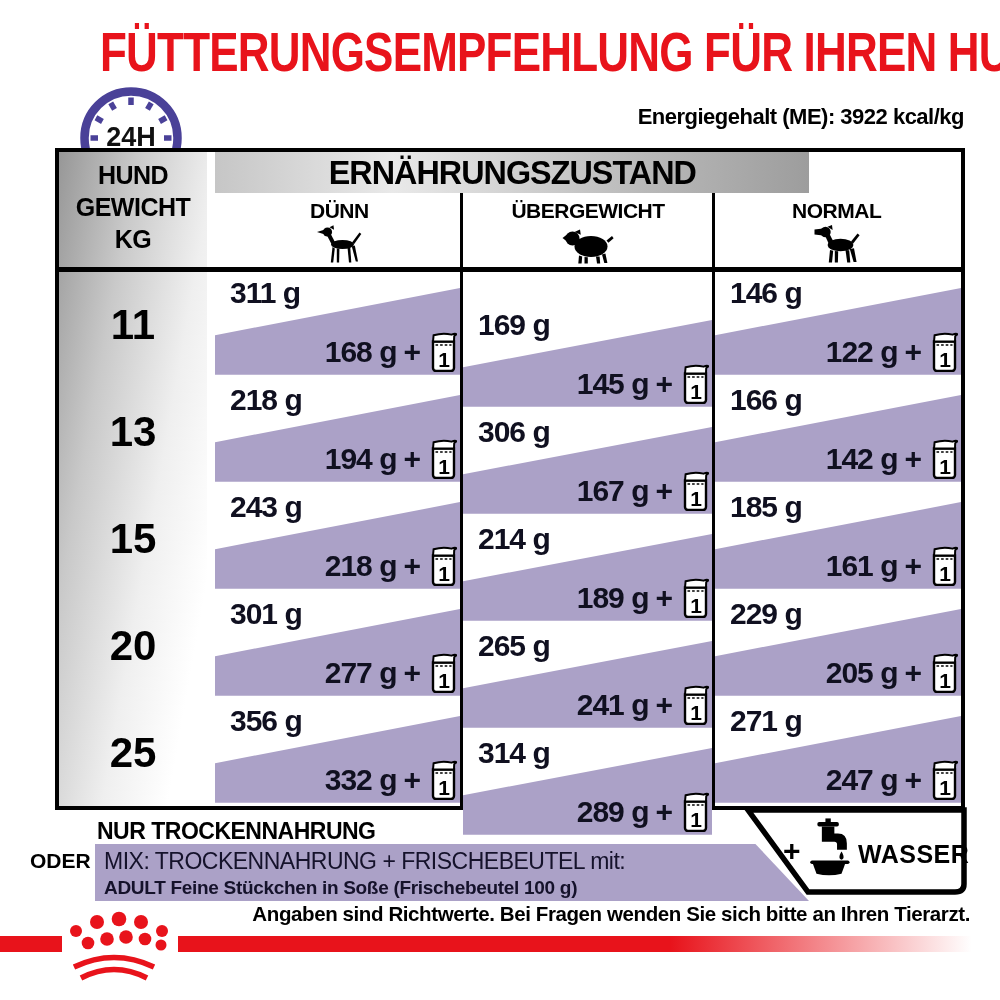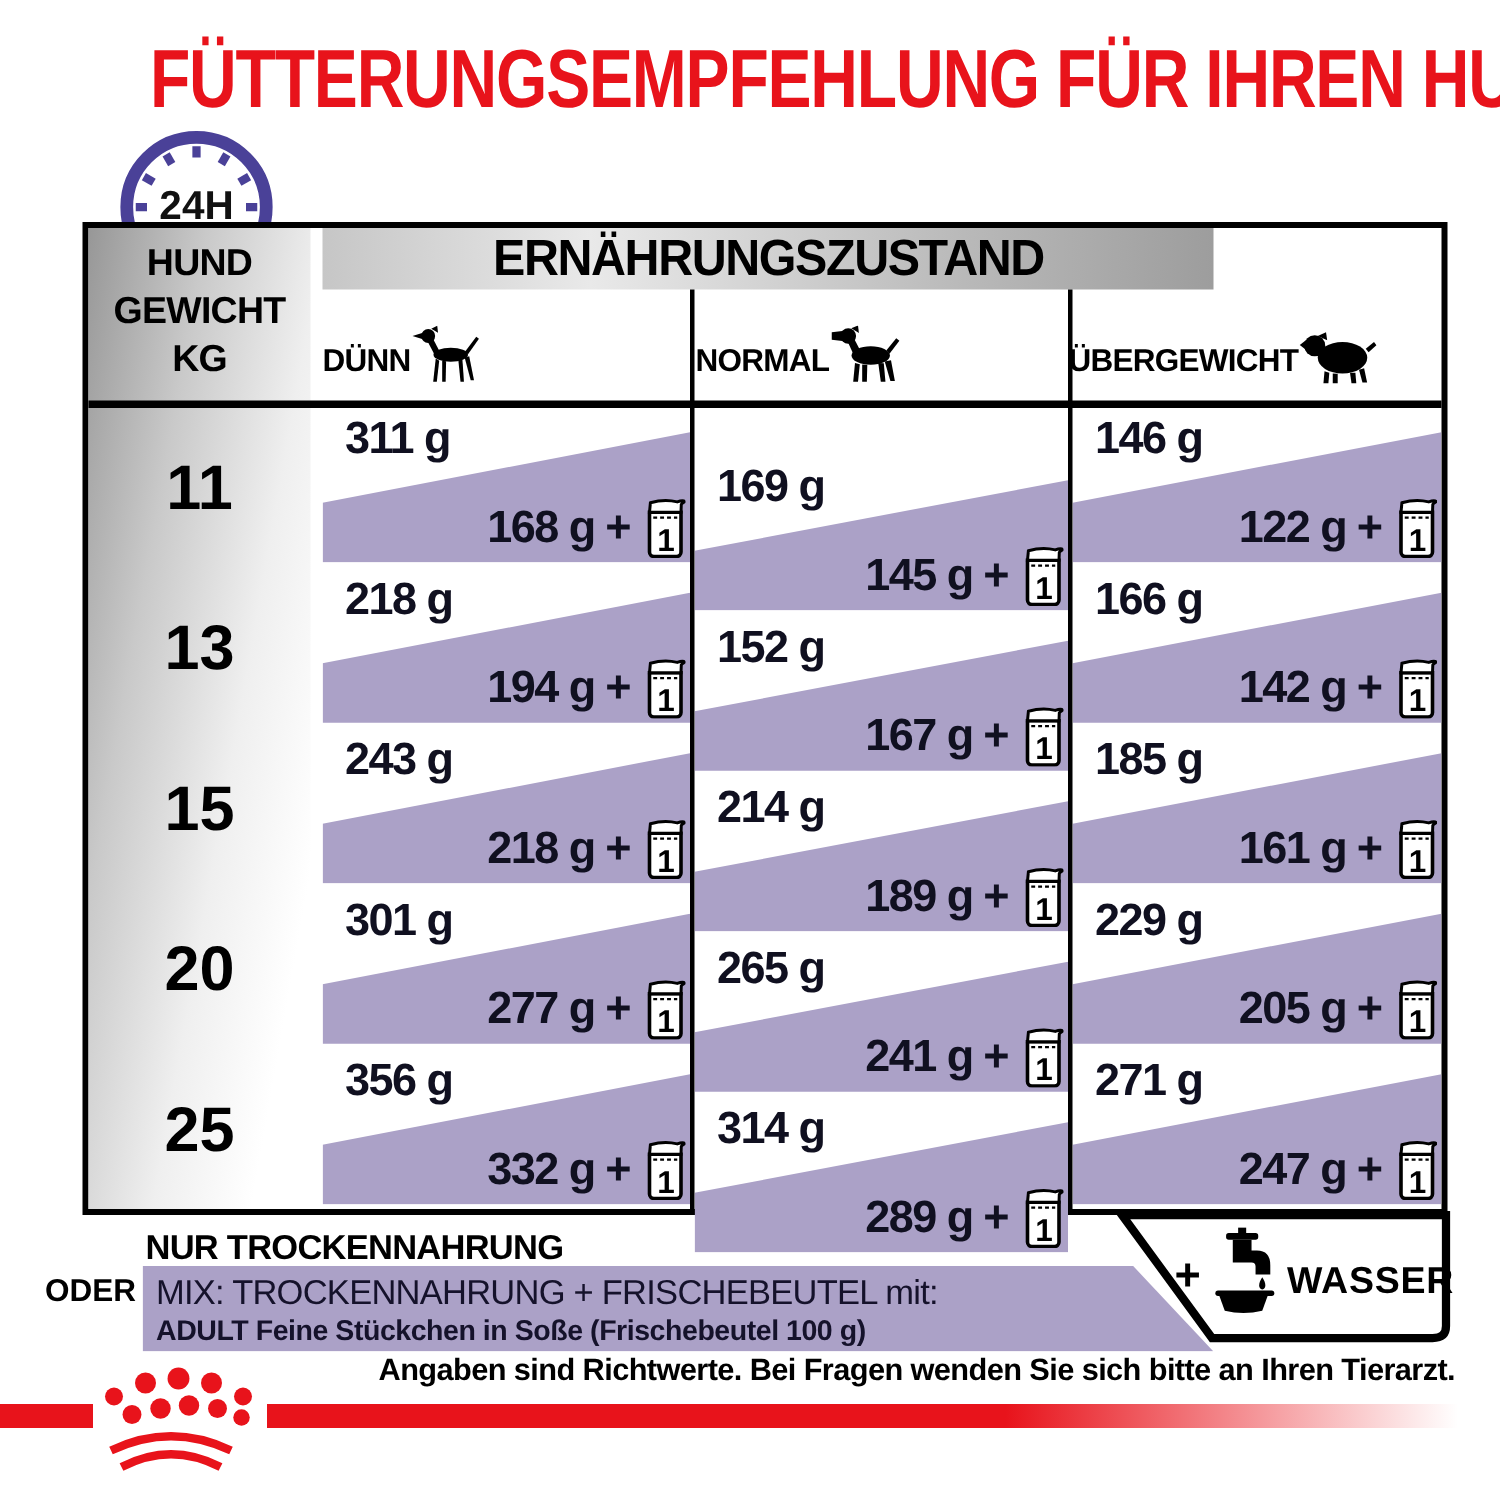--- a/index.html
+++ b/index.html
@@ -18,21 +18,21 @@
          border:4px solid #000;box-sizing:border-box;background:#fff;}
   .weight-col-bg{position:absolute;left:0;top:0;width:148px;height:654px;
          background:linear-gradient(100deg,#979797 0%,#c9c9c9 30%,#efefef 60%,#fff 85%);}
   .cond-band{position:absolute;left:156px;top:0;width:594px;height:41px;
          background:linear-gradient(to right,#c6c6c6 0%,#e9e9e9 30%,#b9b9b9 72%,#9d9d9d 100%);
          display:flex;align-items:center;justify-content:center;}
   .cond-band span{font-size:34px;font-weight:700;letter-spacing:-1px;transform:scaleX(0.95);white-space:nowrap;}
   .weight-header{position:absolute;left:0;top:7px;width:148px;text-align:center;
          font-size:25px;font-weight:700;line-height:32px;letter-spacing:-0.5px;}
   .subhead{position:absolute;left:156px;top:41px;width:746px;height:74px;display:flex;}
-  .scol{flex:1;display:flex;flex-direction:row;align-items:center;margin-top:16px;}
+  .scol{flex:1;display:flex;flex-direction:column;align-items:center;}
   .scol .slabel{font-size:21px;font-weight:700;margin-top:6px;letter-spacing:-0.5px;}
   .scol .sicon{margin-top:2px;}
   .thick-line{position:absolute;left:0;top:115px;width:902px;height:4.5px;background:#000;}
   .vdiv{position:absolute;top:41px;width:3px;height:613px;background:#000;z-index:5;}
   .vdiv.v1{left:401px;} .vdiv.v2{left:653px;}
 
   .rows{position:absolute;left:0;top:119px;width:902px;height:535px;display:flex;flex-direction:column;}
   .row{position:relative;flex:1;}
   .w-val{position:absolute;left:0;top:0;width:148px;height:100%;display:flex;
          align-items:center;justify-content:center;font-size:42px;font-weight:700;}
@@ -86,20 +86,21 @@
           <line x1="19.925971146730248" y1="75.25000000000001" x2="26.421161675113535" y2="71.50000000000001"></line>
           <line x1="14.5" y1="55.00000000000001" x2="22" y2="55.00000000000001"></line>
           <line x1="19.925971146730234" y1="34.75" x2="26.421161675113527" y2="38.5"></line>
           <line x1="34.749999999999986" y1="19.925971146730248" x2="38.499999999999986" y2="26.421161675113535"></line>
         </g>
       <rect x="27" y="41" width="56" height="27" fill="#fff"></rect>
       <text x="55" y="63" text-anchor="middle" font-size="27" font-weight="bold" fill="#111">24H</text>
     </svg>
   </div>
 
+  <div class="energy">Energiegehalt (ME): 3922 kcal/kg</div>
 
   <div class="table">
     <div class="weight-col-bg"></div>
     <div class="cond-band">
       <span>ERNÄHRUNGSZUSTAND</span>
     </div>
     <div class="weight-header">
       <div>HUND</div>
       <div>GEWICHT</div>
       <div>KG</div>
@@ -117,52 +118,52 @@
             <ellipse cx="26.5" cy="19.5" rx="11.5" ry="4.6"></ellipse>
             <path d="M36,17.5 L43.5,7.5 L45.3,8.9 L38,19.2 Z"></path>
             <path d="M16.5,22 L14.8,37.5 L17.2,37.5 L18.8,23.5 Z"></path>
             <path d="M20.8,23.5 L20.8,37.5 L23.1,37.5 L23.4,23.8 Z"></path>
             <path d="M31.5,22.5 L33,37.5 L35.3,37.5 L34.3,23 Z"></path>
             <path d="M35.8,21.5 L39.8,36.5 L42,36.5 L38.8,20.5 Z"></path>
           </svg>
         </div>
       </div>
       <div class="scol">
+        <div class="slabel">ÜBERGEWICHT</div>
+        <div class="sicon">
+          <svg width="52" height="40" viewBox="0 0 52 40" fill="#000">
+            <ellipse cx="29" cy="21.5" rx="16.5" ry="10.5"></ellipse>
+            <circle cx="10.5" cy="13.5" r="7"></circle>
+            <path d="M5,9.5 L0.5,13 L5,16.5 Z"></path>
+            <path d="M12.5,7 L18,4.5 L18.8,9.8 Z"></path>
+            <path d="M17,30.5 L16.3,38.5 L19.6,38.5 L20.2,31.5 Z"></path>
+            <path d="M22.5,32 L22.5,38.5 L25.8,38.5 L25.8,32.2 Z"></path>
+            <path d="M34,31.5 L35,38.5 L38.2,38.5 L37.6,31.5 Z"></path>
+            <path d="M40,29.5 L42.3,38 L45.4,38 L43.4,28.5 Z"></path>
+            <path d="M44.5,15.5 L50,11 L51.6,13.2 L46.4,17.8 Z"></path>
+          </svg>
+        </div>
+      </div>
+      <div class="scol">
         <div class="slabel">NORMAL</div>
         <div class="sicon">
           <svg width="48" height="40" viewBox="0 0 48 40" fill="#000">
             <path d="M10,3.5 L1.5,4.5 L1.5,9.5 L10,10.5 Z"></path>
               <circle cx="12.5" cy="7" r="5.2"></circle>
             <path d="M14.5,1.8 L19,0 L19.6,5 Z"></path>
             <path d="M12,10.5 L17,21.5 L23,21.5 L16,8 Z"></path>
             <ellipse cx="27.5" cy="20" rx="12.8" ry="6.2"></ellipse>
             <path d="M38,16.5 L44.5,8.5 L46.6,10.2 L40,18.8 Z"></path>
             <path d="M17,25 L15.8,37.5 L19,37.5 L20.2,25.8 Z"></path>
             <path d="M21.8,26 L21.8,37.5 L24.9,37.5 L25.2,26.2 Z"></path>
             <path d="M32.5,25 L34.2,37.5 L37.3,37.5 L36.2,25.2 Z"></path>
             <path d="M36.8,24 L40.6,37 L43.6,37 L41,23.2 Z"></path>
           </svg>
         </div>
       </div>
-      <div class="scol">
-        <div class="slabel">ÜBERGEWICHT</div>
-        <div class="sicon">
-          <svg width="52" height="40" viewBox="0 0 52 40" fill="#000">
-            <ellipse cx="29" cy="21.5" rx="16.5" ry="10.5"></ellipse>
-            <circle cx="10.5" cy="13.5" r="7"></circle>
-            <path d="M5,9.5 L0.5,13 L5,16.5 Z"></path>
-            <path d="M12.5,7 L18,4.5 L18.8,9.8 Z"></path>
-            <path d="M17,30.5 L16.3,38.5 L19.6,38.5 L20.2,31.5 Z"></path>
-            <path d="M22.5,32 L22.5,38.5 L25.8,38.5 L25.8,32.2 Z"></path>
-            <path d="M34,31.5 L35,38.5 L38.2,38.5 L37.6,31.5 Z"></path>
-            <path d="M40,29.5 L42.3,38 L45.4,38 L43.4,28.5 Z"></path>
-            <path d="M44.5,15.5 L50,11 L51.6,13.2 L46.4,17.8 Z"></path>
-          </svg>
-        </div>
-      </div>
     </div>
 
     <div class="thick-line"></div>
     <div class="rows" id="rows-container">
         <div class="row">
           <div class="w-val">11</div>
           <div class="cell c0">
             <div class="wedge"></div>
             <div class="dry">311 g</div>
             <div class="mixrow">
@@ -216,21 +217,21 @@
               <svg class="pouch" width="27" height="40" viewBox="0 0 27 40">
                 <path d="M3,9.5 h21 v26.5 a3,3 0 0 1 -3,3 h-15 a3,3 0 0 1 -3,-3 Z" fill="#fff" stroke="#000" stroke-width="2.4"></path>
                 <path d="M3,9.5 L3.6,3.2 Q13,0.4 21.5,2.6 Q25.5,1.2 26.4,2.4 Q24.6,3.4 24.2,4.2 L24,9.5 Z" fill="#fff" stroke="#000" stroke-width="2"></path>
                 <line x1="5.5" y1="13" x2="21.5" y2="13" stroke="#000" stroke-width="1.5" stroke-dasharray="2.6,2"></line>
                 <text x="13.5" y="35" text-anchor="middle" font-size="21" font-weight="bold" fill="#000">1</text>
               </svg>
             </div>
           </div>
           <div class="cell c1">
             <div class="wedge"></div>
-            <div class="dry">152 g</div>
+            <div class="dry">306 g</div>
             <div class="mixrow">
               <span>167 g</span>
               <span>+</span>
               <svg class="pouch" width="27" height="40" viewBox="0 0 27 40">
                 <path d="M3,9.5 h21 v26.5 a3,3 0 0 1 -3,3 h-15 a3,3 0 0 1 -3,-3 Z" fill="#fff" stroke="#000" stroke-width="2.4"></path>
                 <path d="M3,9.5 L3.6,3.2 Q13,0.4 21.5,2.6 Q25.5,1.2 26.4,2.4 Q24.6,3.4 24.2,4.2 L24,9.5 Z" fill="#fff" stroke="#000" stroke-width="2"></path>
                 <line x1="5.5" y1="13" x2="21.5" y2="13" stroke="#000" stroke-width="1.5" stroke-dasharray="2.6,2"></line>
                 <text x="13.5" y="35" text-anchor="middle" font-size="21" font-weight="bold" fill="#000">1</text>
               </svg>
             </div>

